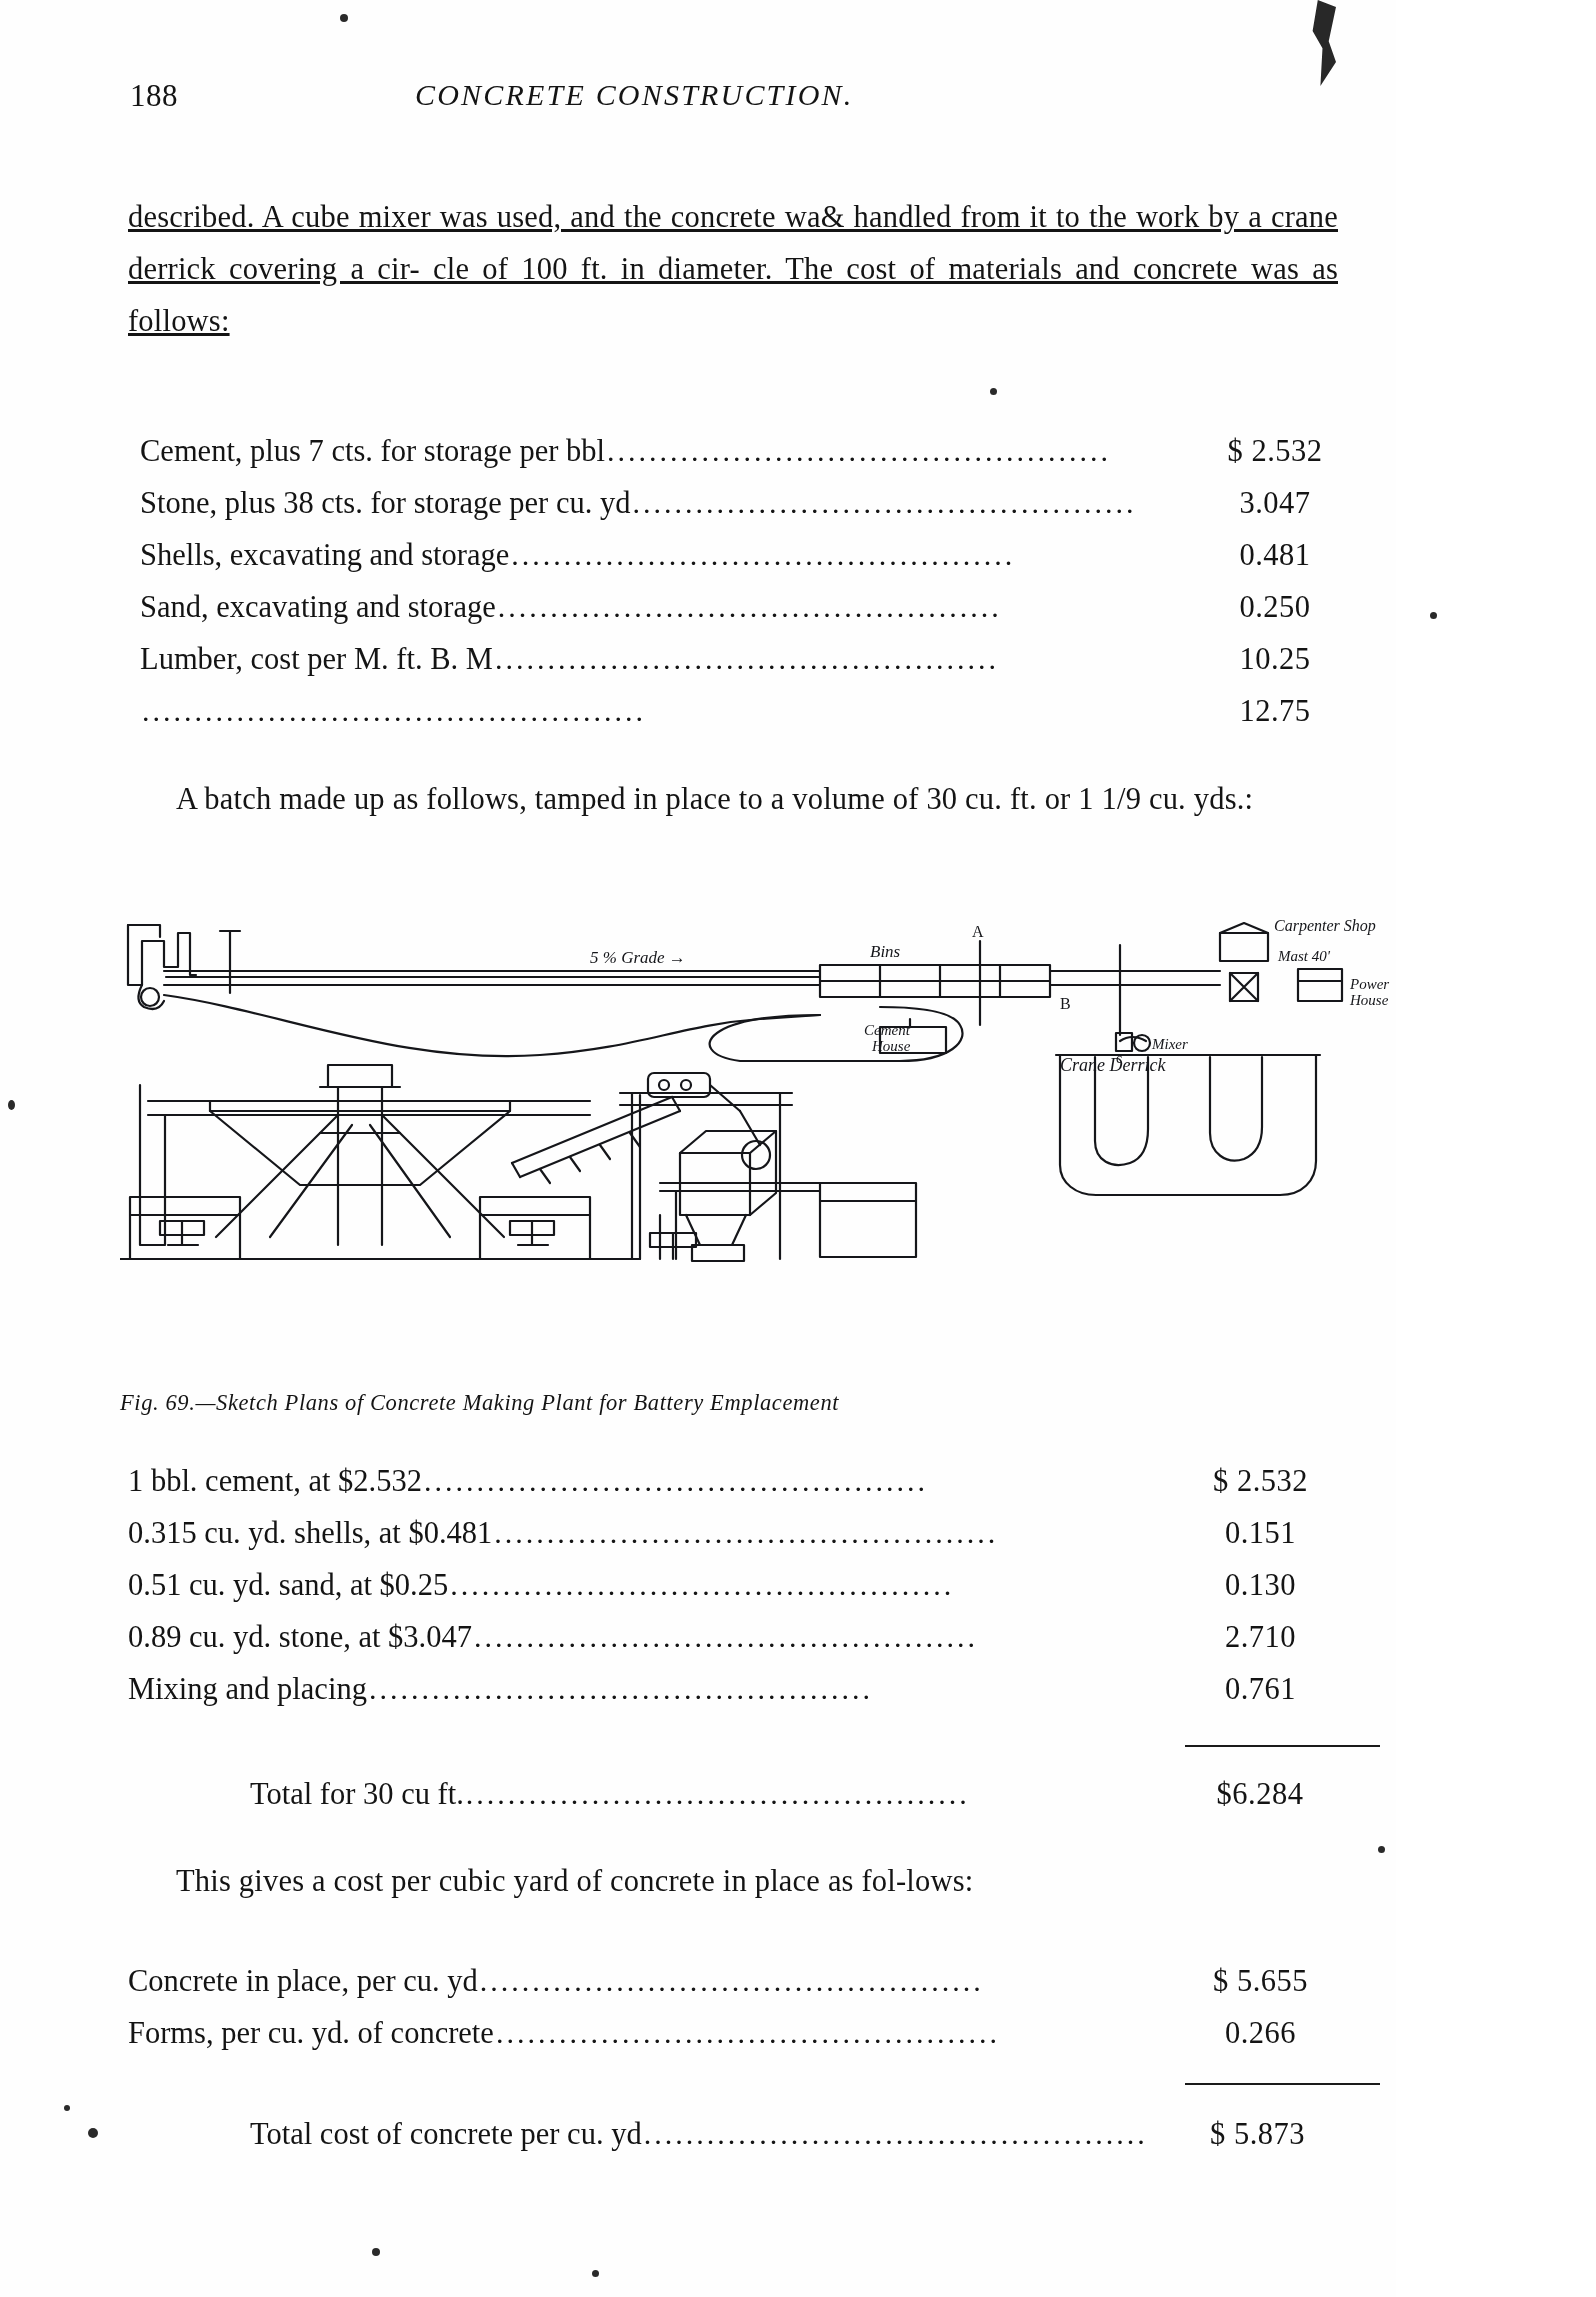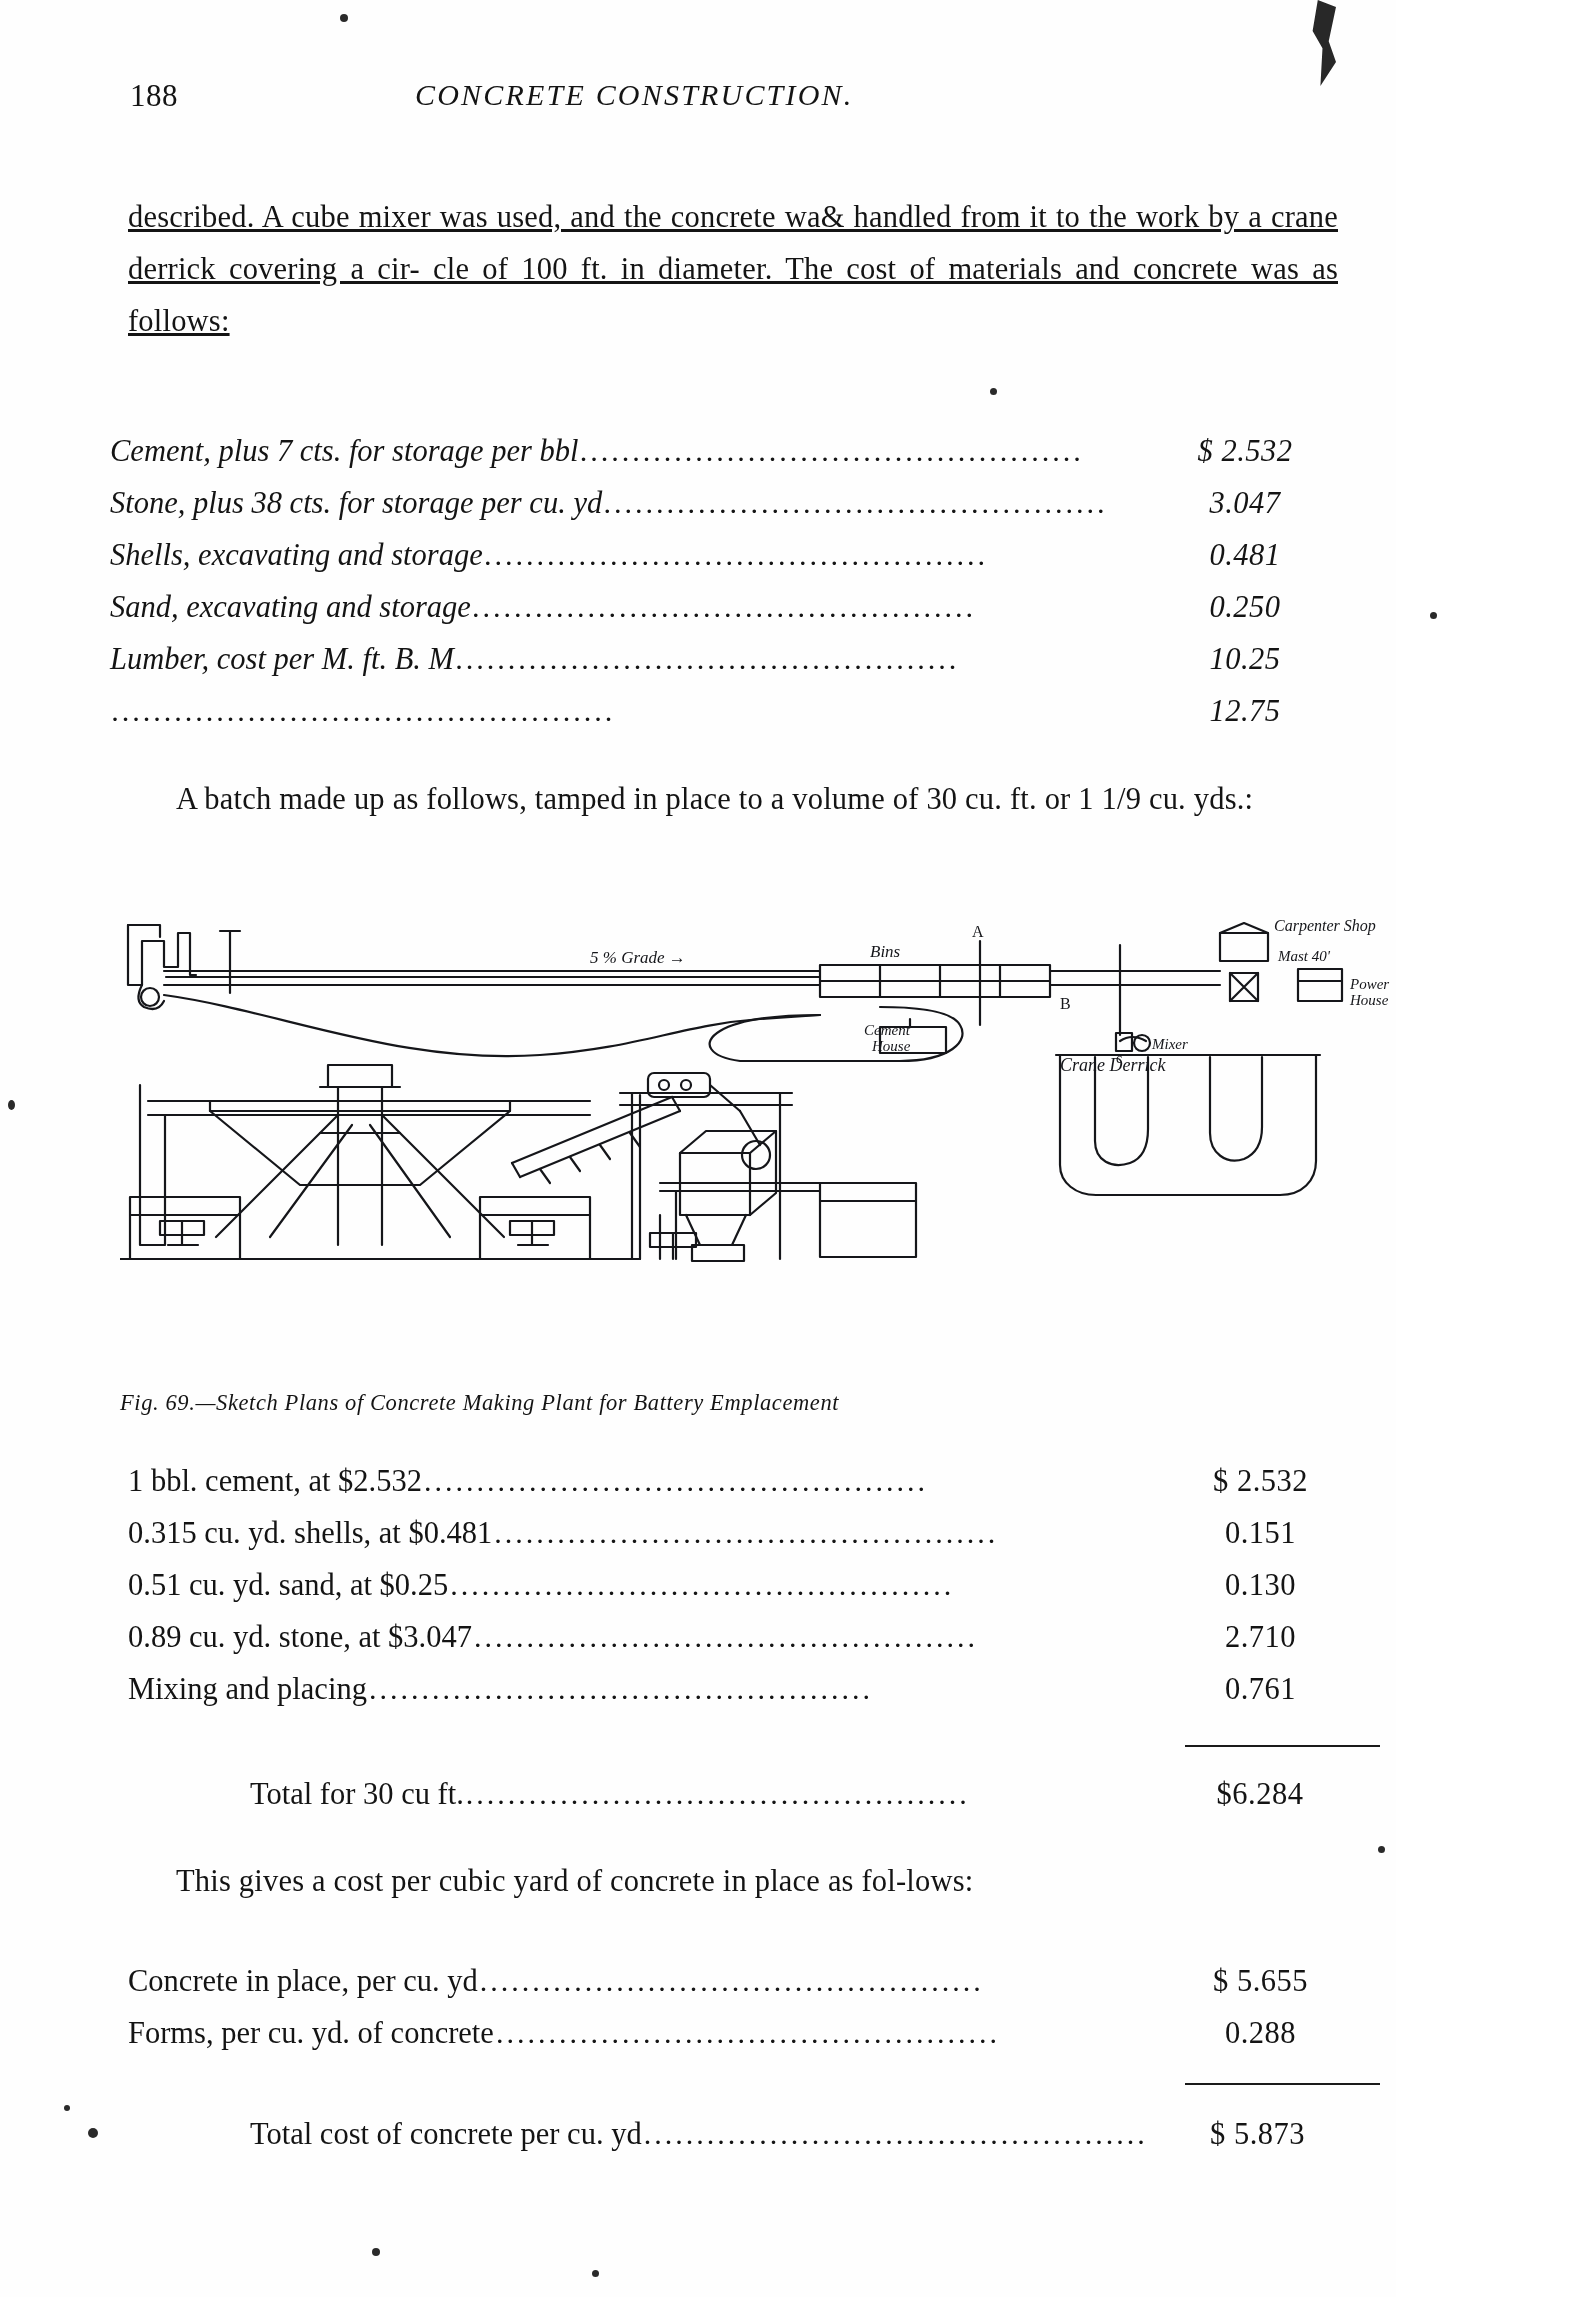--- a/index.html
+++ b/index.html
@@ -134,21 +134,21 @@
 
   <div class="header">
     <div class="folio">188</div>
     <div class="run-head">CONCRETE  CONSTRUCTION.</div>
   </div>
 
   <div class="para" style="left:128px; top:191px; width:1210px;text-decoration:underline;">
     <p>described.   A  cube  mixer  was  used,  and  the  concrete  wa&amp;  handled  from  it  to  the  work  by  a  crane  derrick  covering  a  cir-  cle  of  100 ft.  in  diameter.   The  cost of  materials  and  concrete  was  as  follows:</p>
   </div>
 
-  <div class="cost-table" style="left:110px; top:425px; width:1210px;font-style:italic;">
+  <div class="cost-table" style="left:140px; top:425px; width:1210px;">
     <div class="cost-row">
       <span class="cost-label">Cement, plus 7 cts. for storage per bbl</span>
       <span class="cost-dots">................................................</span>
       <span class="cost-val w-amount">$  2.532</span>
     </div>
     <div class="cost-row">
       <span class="cost-label">Stone, plus 38 cts. for storage per cu. yd</span>
       <span class="cost-dots">................................................</span>
       <span class="cost-val w-amount">3.047</span>
     </div>
@@ -355,21 +355,21 @@
 
   <div class="cost-table" style="left:128px; top:1955px; width:1210px;">
     <div class="cost-row">
       <span class="cost-label">Concrete in place, per cu. yd</span>
       <span class="cost-dots">................................................</span>
       <span class="cost-val w-amount2">$  5.655</span>
     </div>
     <div class="cost-row">
       <span class="cost-label">Forms, per cu. yd. of concrete</span>
       <span class="cost-dots">................................................</span>
-      <span class="cost-val w-amount2">0.288</span>
+      <span class="cost-val w-amount2">0.266</span>
     </div>
   </div>
 
   <div class="rule" style="left:1185px; top:2083px; width:195px;"></div>
 
   <div class="cost-table" style="left:250px; top:2108px; width:1090px;">
     <div class="cost-row">
       <span class="cost-label">Total cost of concrete per cu. yd</span>
       <span class="cost-dots">................................................</span>
       <span class="cost-val" style="width:165px;">$  5.873</span>

